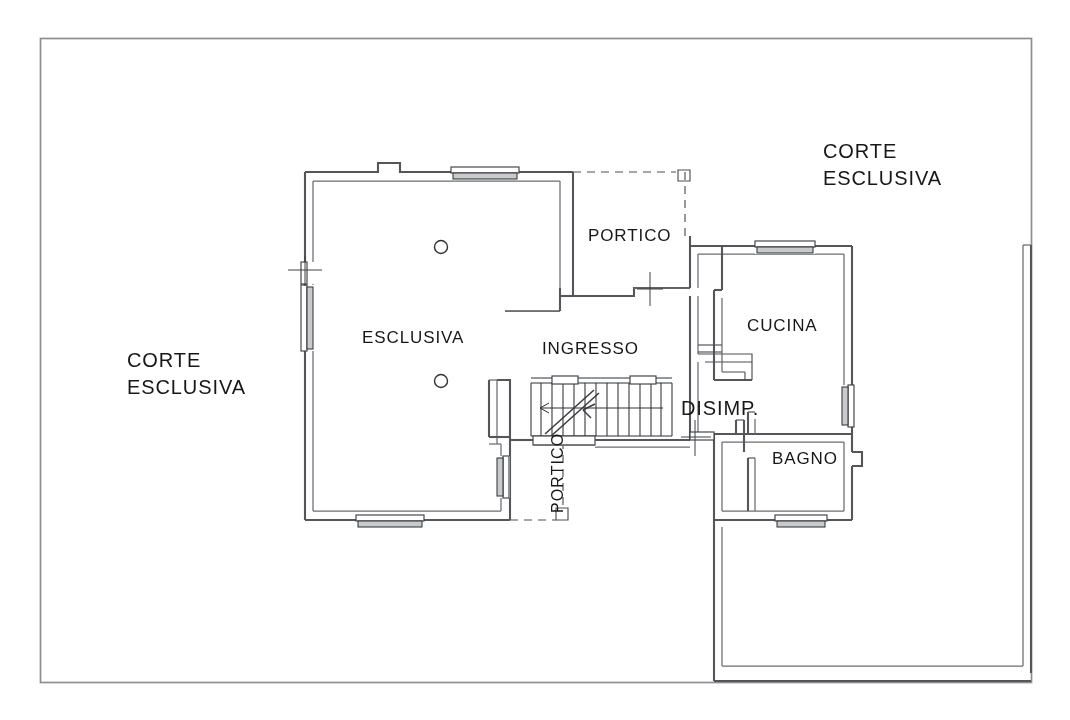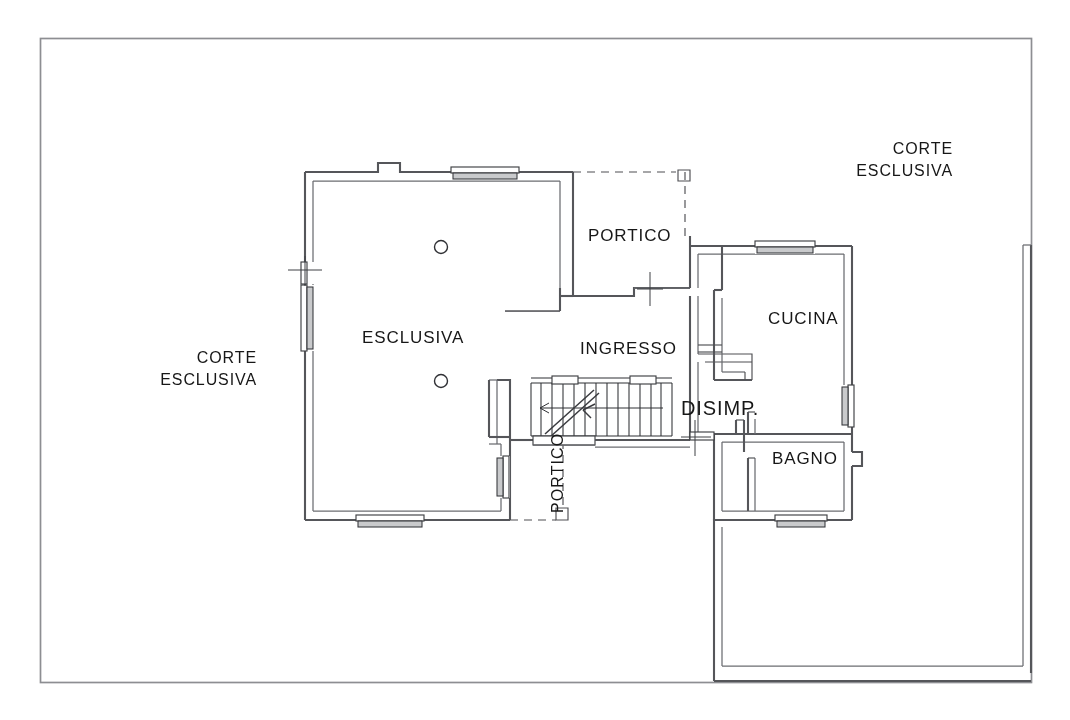--- a/index.html
+++ b/index.html
@@ -46,23 +46,23 @@
     white-space: nowrap;
     font-size: 17px;
     line-height: 1.28;
   }
   .corte-label {
     position: absolute;
     font-family: "Liberation Sans", sans-serif;
     color: #171717;
     letter-spacing: 0.9px;
     white-space: nowrap;
-    font-size: 16px;
+    font-size: 20px;
     line-height: 1.35;
-    text-align: right;
+    text-align: left;
   }
   .rot-label {
     position: absolute;
     font-family: "Liberation Sans", sans-serif;
     color: #171717;
     letter-spacing: 1.1px;
     white-space: nowrap;
     font-size: 16px;
     transform: rotate(-90deg);
     transform-origin: 0 0;
@@ -303,23 +303,23 @@
     <g>
       <circle class="circ" cx="441" cy="381" r="6.5"></circle>
     </g>
 
   </svg>
 
   <div class="room-label" style="left:362px; top:327px;">ESCLUSIVA</div>
 
   <div class="room-label" style="left:588px; top:225px;">PORTICO</div>
 
-  <div class="room-label" style="left:580px; top:338px;">INGRESSO</div>
-
-  <div class="room-label" style="left:747px; top:308px;margin-left:21px;">CUCINA</div>
+  <div class="room-label" style="left:542px; top:338px;">INGRESSO</div>
+
+  <div class="room-label" style="left:747px; top:315px;">CUCINA</div>
 
   <div class="room-label" style="left:681px; top:396px; font-size:20px;">DISIMP.</div>
 
   <div class="room-label" style="left:772px; top:448px;">BAGNO</div>
 
   <div class="rot-label" style="left:549px; top:513px;">PORTICO</div>
 
   <div class="corte-label" style="left:127px; top:347px; width:130px;">
     <div>CORTE</div>
     <div>ESCLUSIVA</div>

